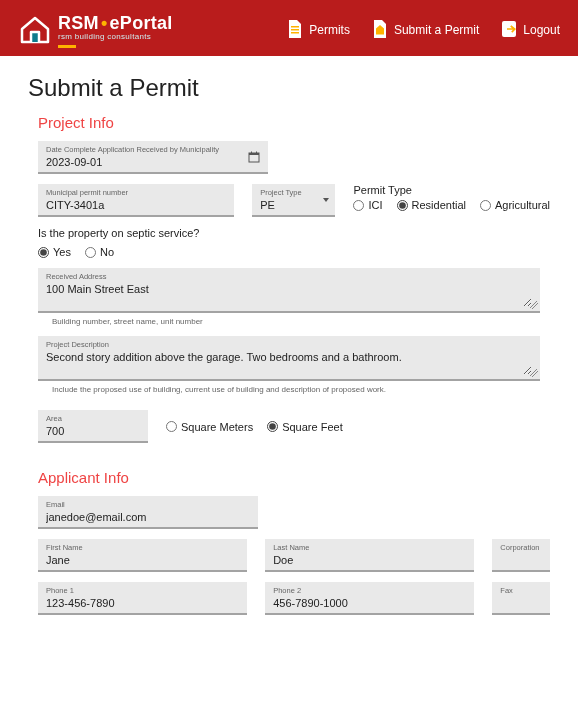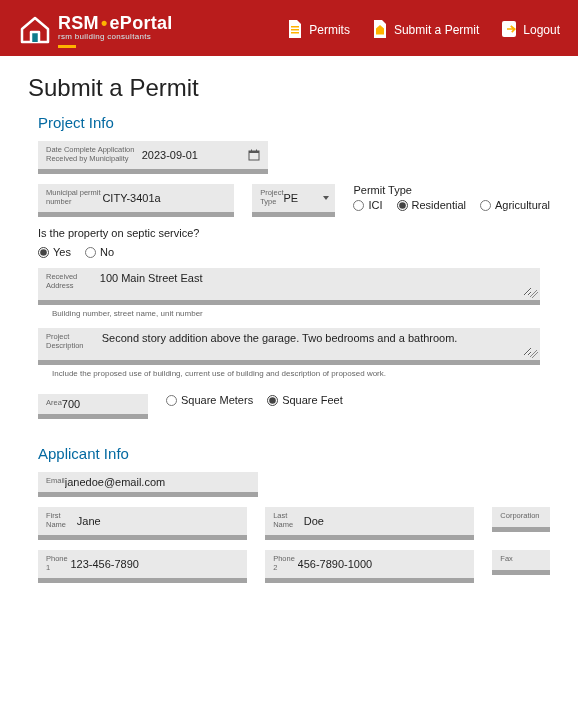--- a/index.html
+++ b/index.html
@@ -62,40 +62,40 @@
   }
   h1.page-title {
     font-size: 24px;
     font-weight: 400;
     color: #222;
     margin-bottom: 12px;
   }
   h2.section-title {
     font-size: 15px;
     font-weight: 400;
-    color: #0369a1;
+    color: #ef4444;
     margin: 6px 0 10px 10px;
   }
   .form-section { margin-bottom: 26px; }
 
   .row {
     display: flex;
     gap: 18px;
     margin-bottom: 10px;
     align-items: flex-start;
     padding-left: 10px;
   }
 
   
   .fld {
     background: #e9e9e9;
-    border-bottom: 5px solid #a3a3a3;
+    border-bottom: 2px solid #a3a3a3;
     padding: 4px 8px 4px 8px;
     display: flex;
-    flex-direction: row;
+    flex-direction: column;
     position: relative;
   }
   .fld .lbl {
     font-size: 7.5px;
     color: #666;
     line-height: 1.2;
     margin-bottom: 2px;
   }
   .fld input, .fld textarea, .fld select {
     border: none;
@@ -307,21 +307,21 @@
     </div>
 
     <div class="row" style="flex-direction:column; gap:2px; margin-top:8px;">
       <div class="fld w-full ta-resize">
         <span class="lbl">Project Description</span>
         <textarea rows="2" style="">Second story addition above the garage. Two bedrooms and a bathroom.</textarea>
       </div>
       <div class="helper">Include the proposed use of building, current use of building and description of proposed work.</div>
     </div>
 
-    <div class="row" style="align-items:flex-start; margin-top:16px;">
+    <div class="row" style="align-items:center; margin-top:16px;">
       <div class="fld w-area">
         <span class="lbl">Area</span>
         <input type="text" value="700" style="">
       </div>
       <div class="radio-row" style="margin-top:0;">
         <label>
           <input type="radio" name="unit" style="">
           <span>Square Meters</span>
         </label>
         <label>

